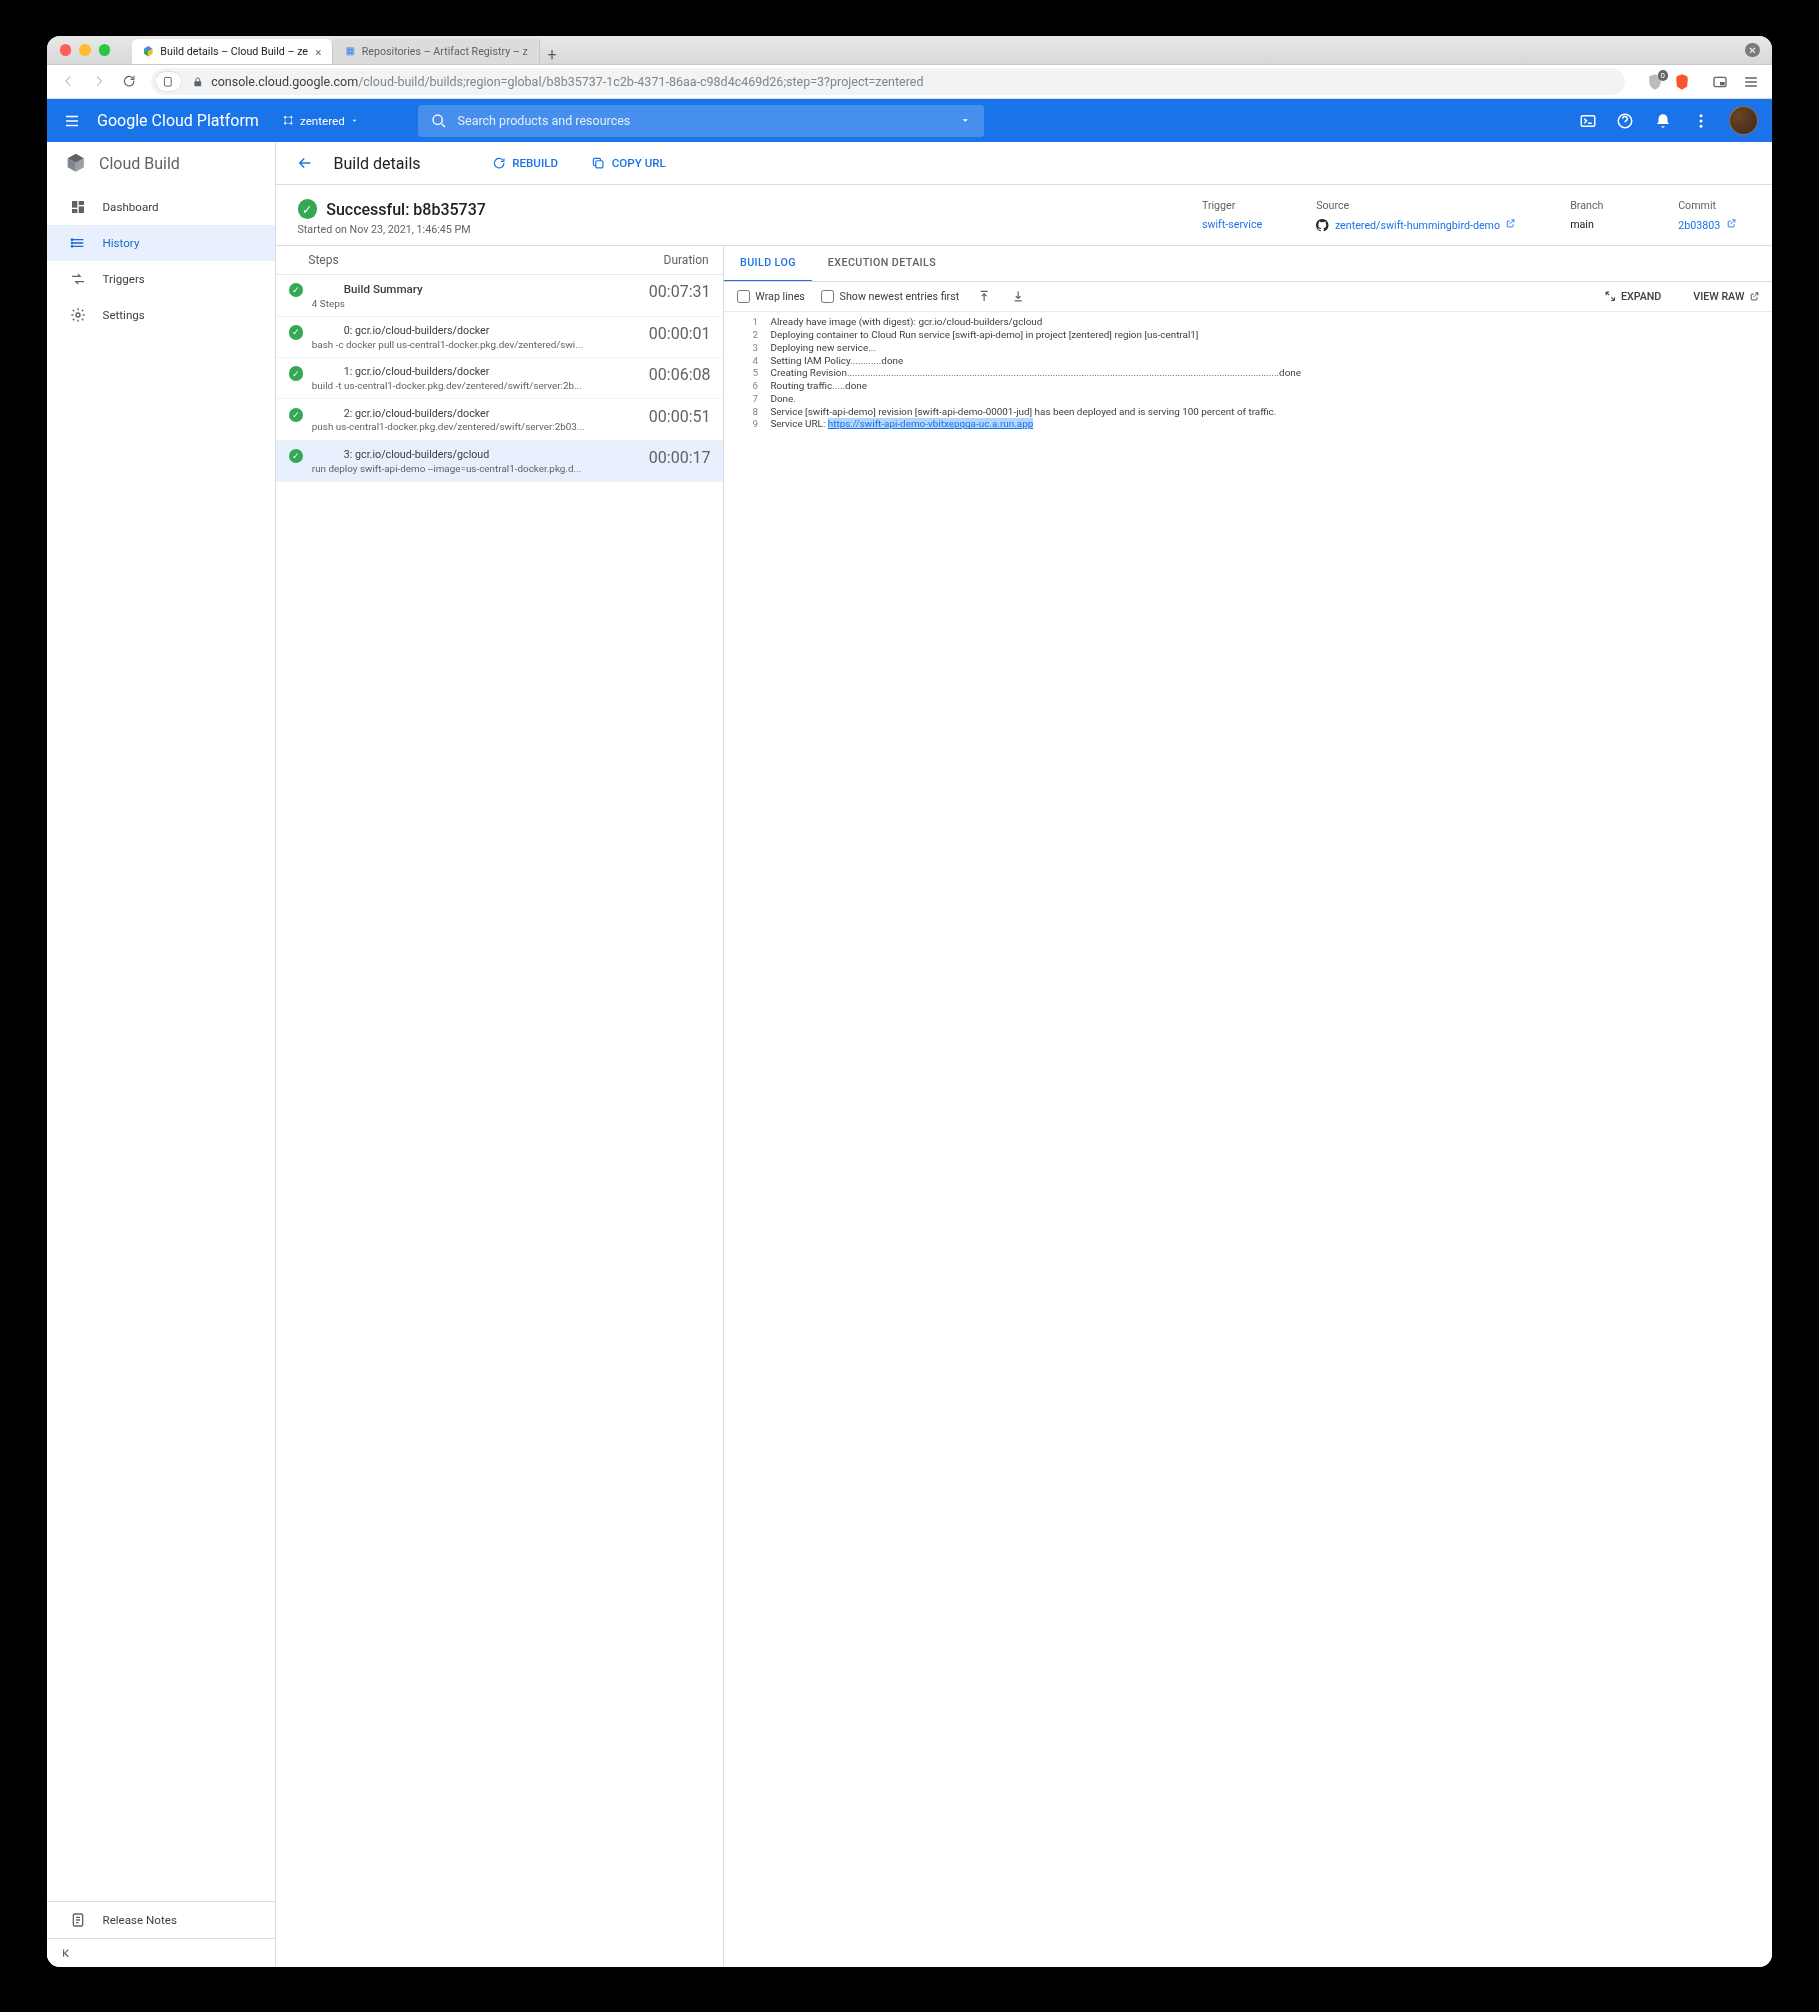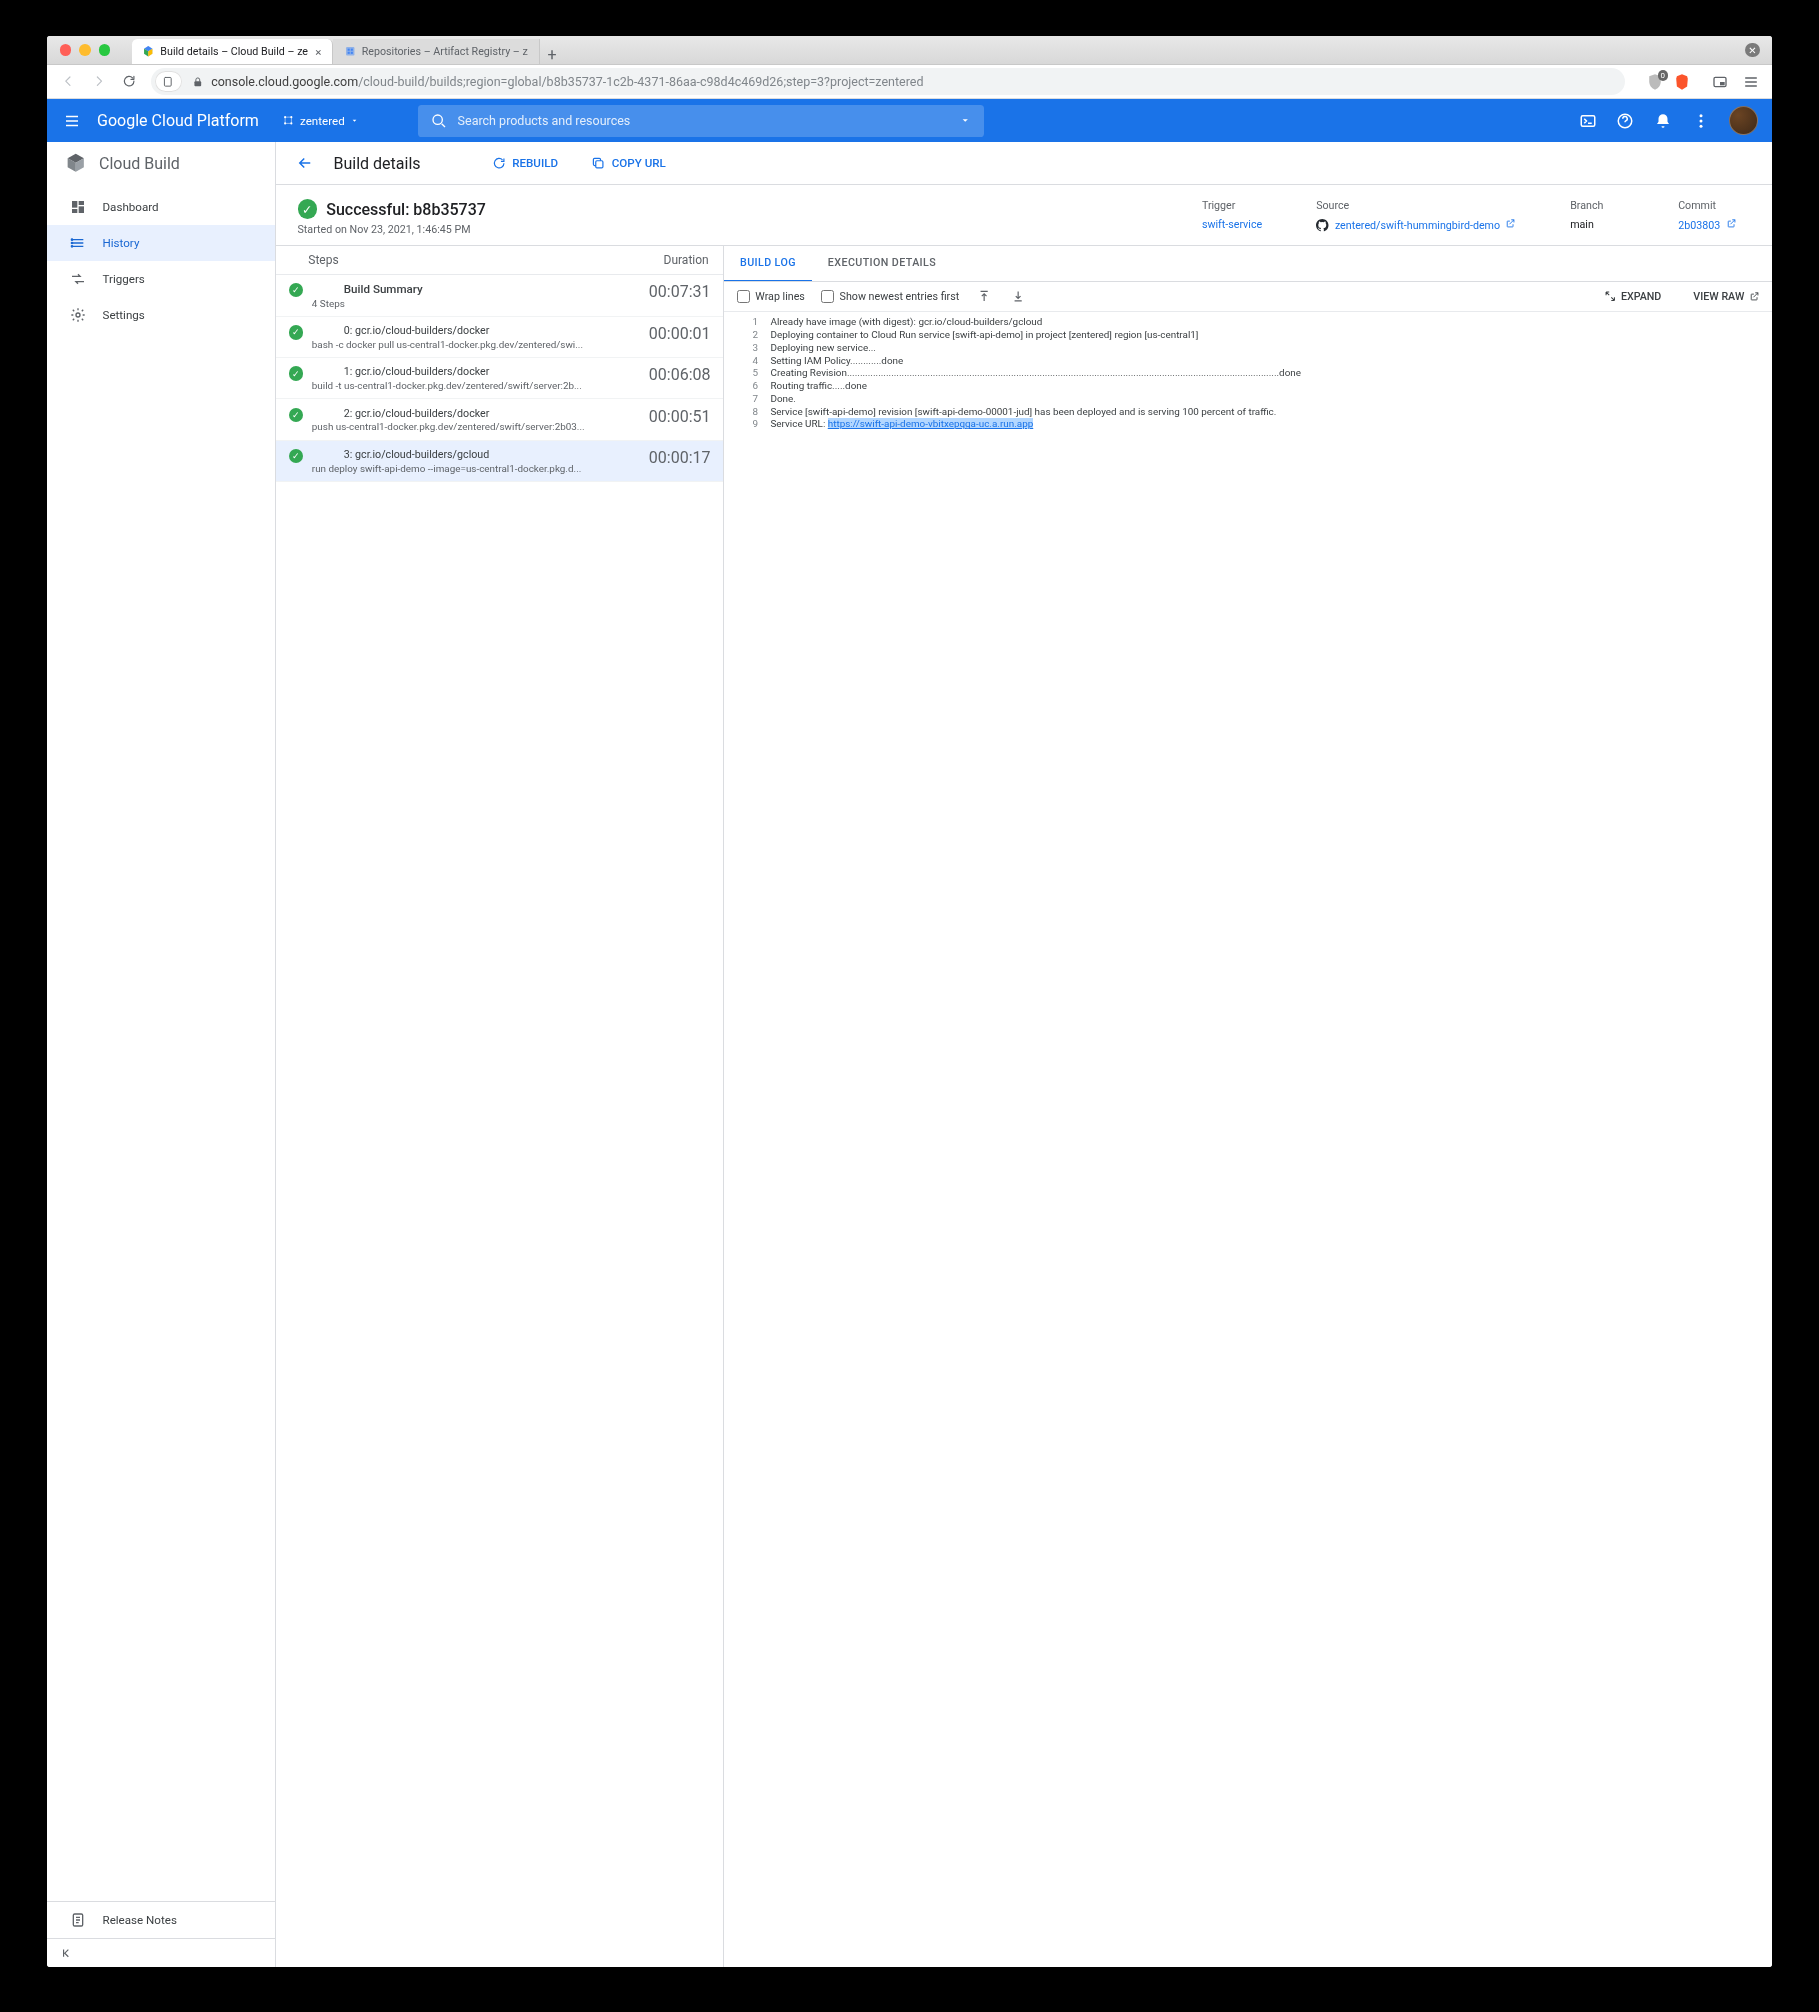--- a/index.html
+++ b/index.html
@@ -1,18 +1,18 @@
 <!DOCTYPE html>
 <html style="font-size:14.3px"><head>
 <meta charset="utf-8">
 <style>
 * { margin: 0; padding: 0; box-sizing: border-box; font-family: 'Google Sans', Roboto, Arial, sans-serif; }
 body { background: #000; display: flex; justify-content: center; }
 .viewport { width: 1820px; height: 2012px; background: #000; position: relative; }
-.mac-window { position: absolute; top: 36px; left: 47px; right: 47px; bottom: 45px; background: #fff; border-radius: 3px; overflow: hidden; box-shadow: 0 18px 54px rgba(0,0,0,0.5); display: flex; flex-direction: column; }
+.mac-window { position: absolute; top: 36px; left: 47px; right: 47px; bottom: 45px; background: #fff; border-radius: 13px; overflow: hidden; box-shadow: 0 18px 54px rgba(0,0,0,0.5); display: flex; flex-direction: column; }
 
 
 .titlebar { height: 29px; background: linear-gradient(#e8e8e8,#d8d8d8); display: flex; align-items: center; padding: 0 12.5px; border-bottom: 0.9px solid #c8c8c8; position: relative; }
 .traffic-lights { display: flex; gap: 8px; }
 .tl { width: 11.6px; height: 11.6px; border-radius: 50%; }
 .tl.red { background: #ff5f57; } .tl.yellow { background: #febc2e; } .tl.green { background: #28c840; }
 .tabs-row { display: flex; margin-left: 21.5px; height: 100%; align-items: flex-end; }
 .browser-tab { height: 25px; display: flex; align-items: center; padding: 0 10.7px; font-size: 10.7px; color: #5f6368; border-right: 0.9px solid #c8c8c8; background: #dcdcdc; max-width: 215px; overflow: hidden; white-space: nowrap; }
 .browser-tab.active { background: #fff; color: #202124; border-top-left-radius: 5.4px; border-top-right-radius: 5.4px; border-right: 0.9px solid #c8c8c8; }
 .browser-tab .favicon { width: 12.5px; height: 12.5px; margin-right: 5.4px; flex-shrink: 0; }

